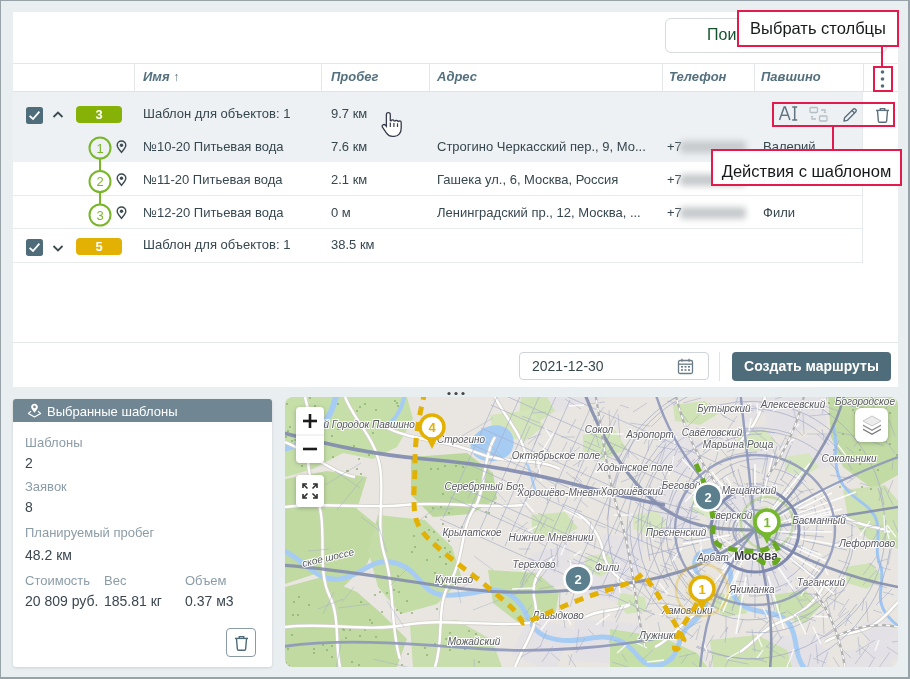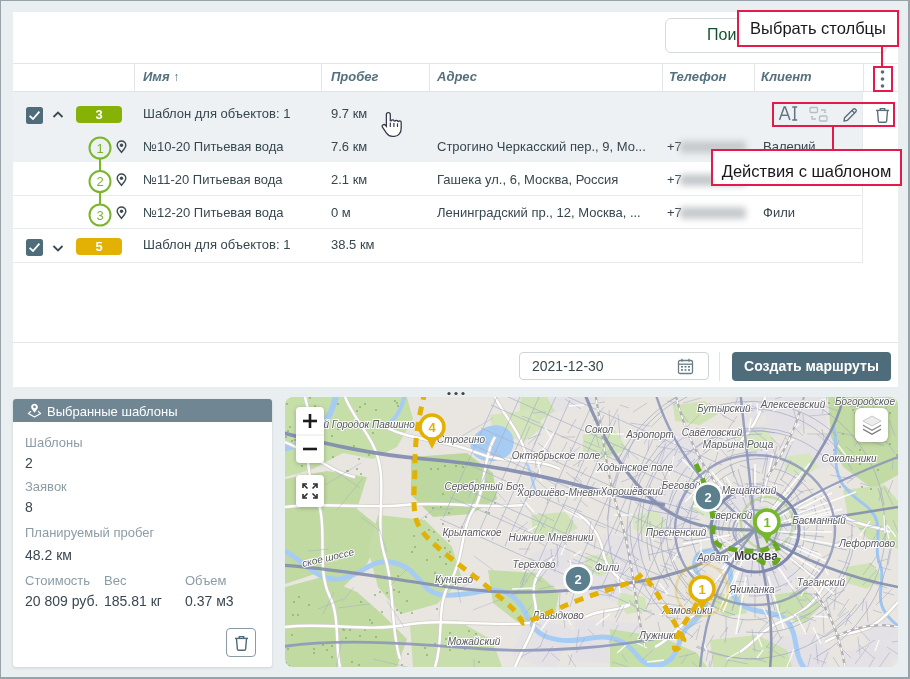--- a/index.html
+++ b/index.html
@@ -33,21 +33,21 @@
 <div class="vline" style="left:133px"></div>
 <div class="vline" style="left:320px"></div>
 <div class="vline" style="left:428px"></div>
 <div class="vline" style="left:661px"></div>
 <div class="vline" style="left:753px"></div>
 <div class="vline" style="left:862px"></div>
 <div class="hcell" style="left:142px">Имя <span style="font-weight:400;font-size:12px">↑</span></div>
 <div class="hcell" style="left:330px">Пробег</div>
 <div class="hcell" style="left:436px">Адрес</div>
 <div class="hcell" style="left:668px">Телефон</div>
-<div class="hcell" style="left:760px">Клиент</div>
+<div class="hcell" style="left:760px">Павшино</div>
 <div style="position:absolute;left:879px;top:68px;width:4px;z-index:10">
 <svg width="5" height="20" viewBox="0 0 5 20">
       <circle cx="2.5" cy="3" r="1.8" fill="#546e7a"></circle>
       <circle cx="2.5" cy="10" r="1.8" fill="#546e7a"></circle>
       <circle cx="2.5" cy="17" r="1.8" fill="#546e7a"></circle>
     </svg></div>
 
 <div class="rowbg" style="top:91px;height:70px;background:#edf1f4"></div>
 <div class="rline" style="top:194px"></div>
 <div class="rline" style="top:227px"></div>

